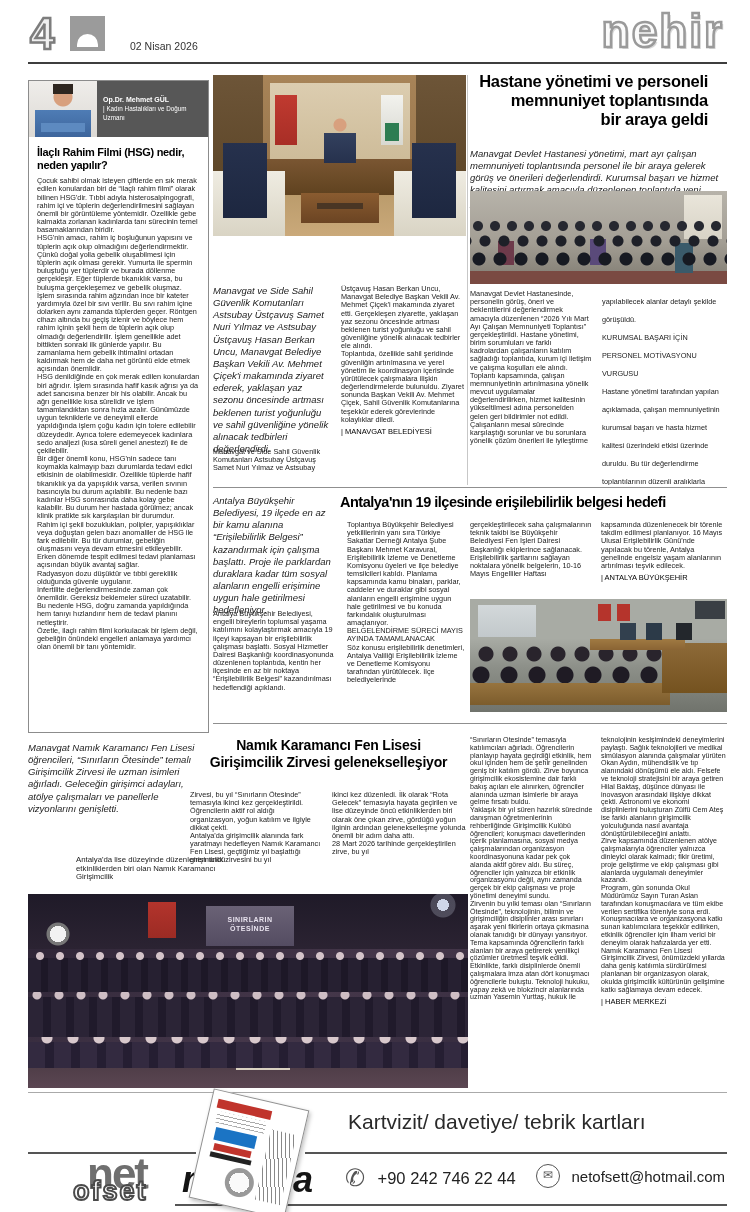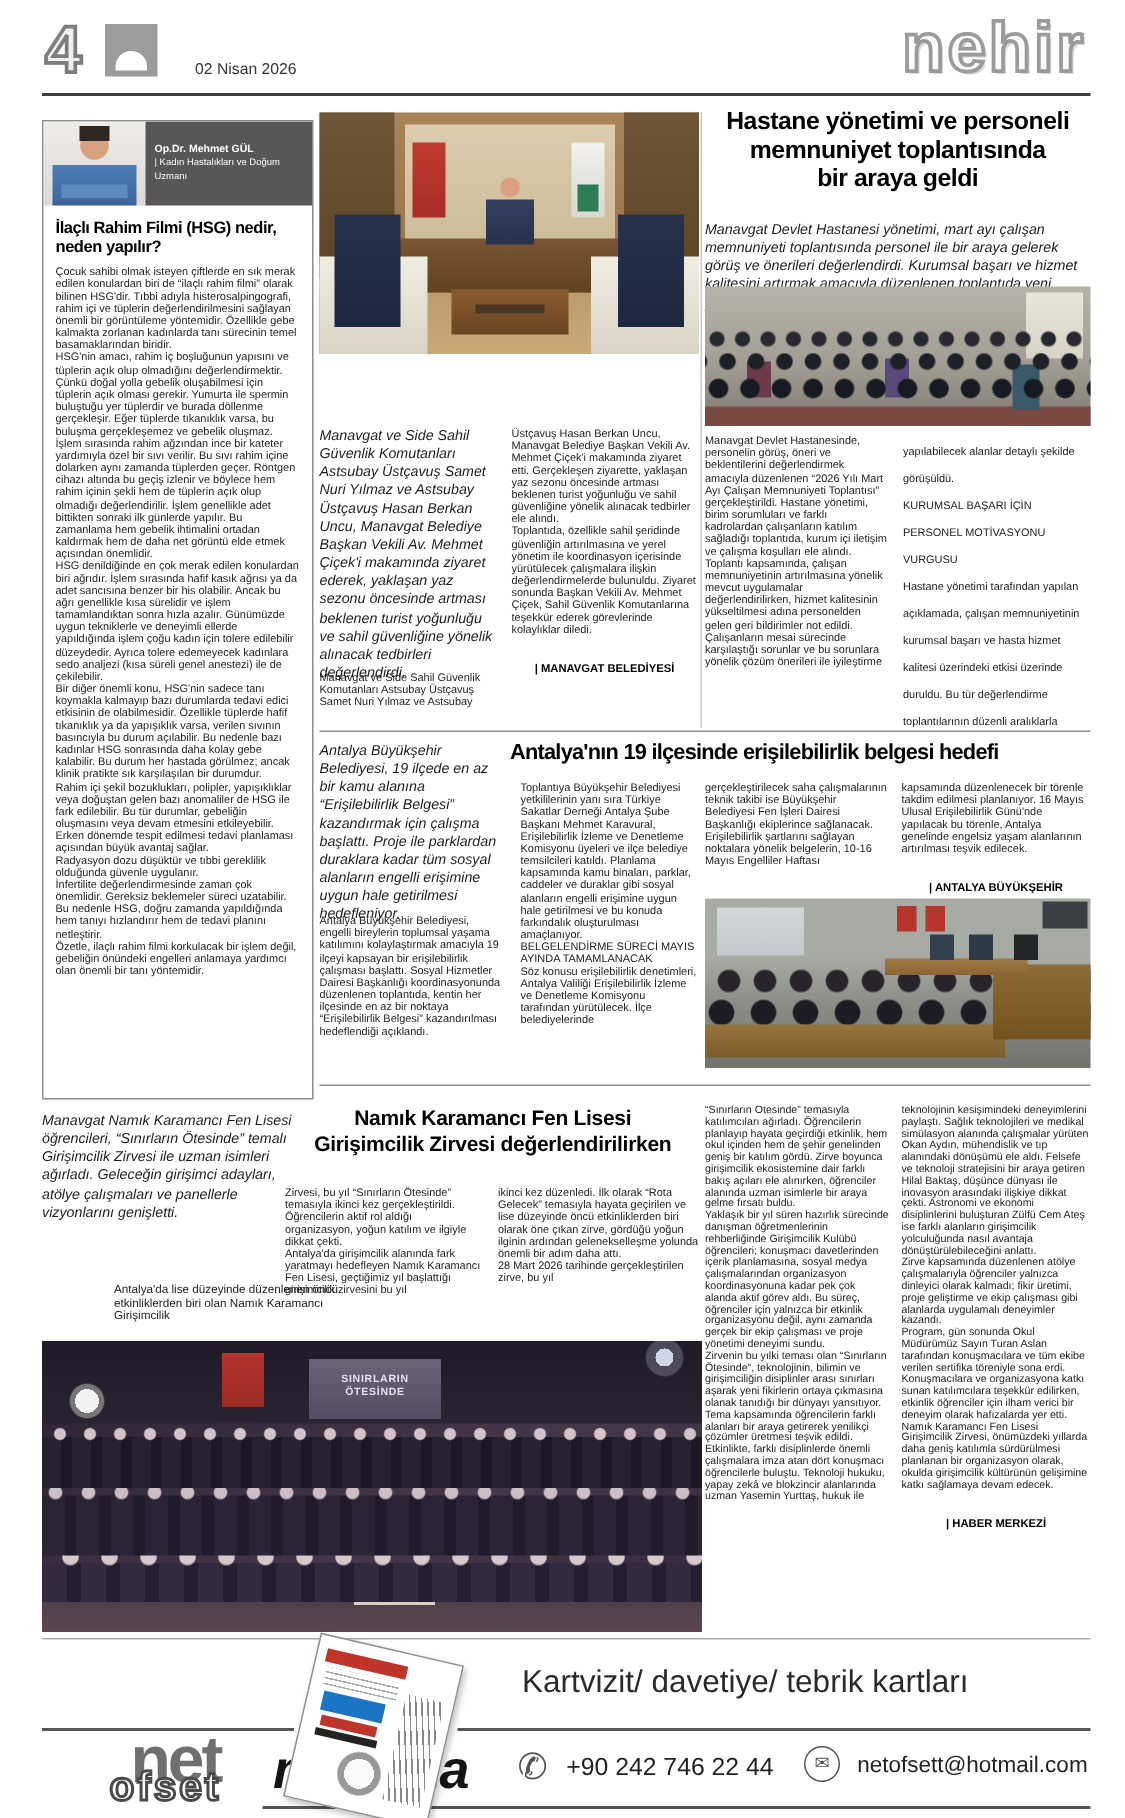--- a/index.html
+++ b/index.html
@@ -16,21 +16,21 @@
   .masthead{font-size:46px;font-weight:bold;letter-spacing:2px;color:#fbfbfb;
             -webkit-text-stroke:2.5px #9a9a9a;text-shadow:2px 2px 0 #d8d8d8;line-height:1;}
   .hrule{background:#3d3d3d;height:2px;}
   .divider{background:#8f8f8f;height:1px;}
   .vrule{background:#c7c7c7;width:1px;}
   
   .bodytxt{font-size:7.3px;line-height:1.12;color:#222;white-space:pre-line;text-align:left;}
   .bodytxt-sm{font-size:7.1px;line-height:1.1;color:#222;white-space:pre-line;}
   .leadtxt{font-size:9.5px;line-height:1.28;font-style:italic;color:#1c1c1c;white-space:pre-line;}
   .headline{font-weight:bold;color:#000;white-space:pre-line;}
-  .src{font-weight:bold;font-size:7.5px;text-align:center;color:#000;margin-top:17px;}
+  .src{font-weight:normal;font-size:7.5px;text-align:left;color:#000;margin-top:3px;}
   .clip{overflow:hidden;}
   
   .docbox{width:181px;height:653px;border:1px solid #8c8c8c;box-sizing:border-box;background:#fff;overflow:hidden;}
   .docrow{display:flex;height:56px;}
   .docphoto{width:68px;height:56px;flex:none;background:
       linear-gradient(#2e2620,#2e2620) 24px 3px / 20px 10px no-repeat,
       radial-gradient(circle at 11px 11px,#d8a07e 0 9px,rgba(0,0,0,0) 10px) 23px 5px / 22px 22px no-repeat,
       linear-gradient(#5d8ac0,#5d8ac0) 12px 42px / 44px 9px no-repeat,
       linear-gradient(#4e7cb5,#3d659c) 6px 29px / 56px 27px no-repeat,
       linear-gradient(#efedea,#dcd9d4);}
@@ -160,21 +160,21 @@
   <div class="abs leadtxt" style="left:213px;top:285px;width:118px;">Manavgat ve Side Sahil Güvenlik Komutanları Astsubay Üstçavuş Samet Nuri Yılmaz ve Astsubay Üstçavuş Hasan Berkan Uncu, Manavgat Belediye Başkan Vekili Av. Mehmet Çiçek'i makamında ziyaret ederek, yaklaşan yaz sezonu öncesinde artması beklenen turist yoğunluğu ve sahil güvenliğine yönelik alınacak tedbirleri değerlendirdi.</div>
   <div class="abs bodytxt" style="left:213px;top:448px;width:118px;">Manavgat ve Side Sahil Güvenlik Komutanları Astsubay Üstçavuş Samet Nuri Yılmaz ve Astsubay</div>
   <div class="abs clip" style="left:341px;top:285px;width:124px;height:200px;">
     <div class="bodytxt">Üstçavuş Hasan Berkan Uncu, Manavgat Belediye Başkan Vekili Av. Mehmet Çiçek'i makamında ziyaret etti. Gerçekleşen ziyarette, yaklaşan yaz sezonu öncesinde artması beklenen turist yoğunluğu ve sahil güvenliğine yönelik alınacak tedbirler ele alındı.
 Toplantıda, özellikle sahil şeridinde güvenliğin artırılmasına ve yerel yönetim ile koordinasyon içerisinde yürütülecek çalışmalara ilişkin değerlendirmelerde bulunuldu. Ziyaret sonunda Başkan Vekili Av. Mehmet Çiçek, Sahil Güvenlik Komutanlarına teşekkür ederek görevlerinde kolaylıklar diledi.</div>
     <div class="src">| MANAVGAT BELEDİYESİ</div>
   </div>
 
   <div class="abs vrule" style="left:467px;top:75px;height:410px;"></div>
 
-  <div class="abs headline" style="left:470px;top:72px;width:257px;font-size:16.5px;line-height:1.15;text-align:center;letter-spacing:-0.3px;">Hastane yönetimi ve personeli
+  <div class="abs headline" style="left:451px;top:72px;width:257px;font-size:16.5px;line-height:1.15;text-align:right;letter-spacing:-0.3px;">Hastane yönetimi ve personeli
 memnuniyet toplantısında
 bir araya geldi</div>
   <div class="abs leadtxt" style="left:470px;top:148px;width:257px;">Manavgat Devlet Hastanesi yönetimi, mart ayı çalışan memnuniyeti toplantısında personel ile bir araya gelerek görüş ve önerileri değerlendirdi. Kurumsal başarı ve hizmet kalitesini artırmak amacıyla düzenlenen toplantıda yeni projeler paylaşıldı.</div>
   <div class="abs photo ph-hosp" style="left:470px;top:191px;"></div>
   <div class="abs clip" style="left:470px;top:290px;width:122px;height:195px;">
     <div class="bodytxt">Manavgat Devlet Hastanesinde, personelin görüş, öneri ve beklentilerini değerlendirmek amacıyla düzenlenen “2026 Yılı Mart Ayı Çalışan Memnuniyeti Toplantısı” gerçekleştirildi. Hastane yönetimi, birim sorumluları ve farklı kadrolardan çalışanların katılım sağladığı toplantıda, kurum içi iletişim ve çalışma koşulları ele alındı. Toplantı kapsamında, çalışan memnuniyetinin artırılmasına yönelik mevcut uygulamalar değerlendirilirken, hizmet kalitesinin yükseltilmesi adına personelden gelen geri bildirimler not edildi. Çalışanların mesai sürecinde karşılaştığı sorunlar ve bu sorunlara yönelik çözüm önerileri ile iyileştirme</div>
   </div>
   <div class="abs clip" style="left:602px;top:290px;width:125px;height:195px;">
     <span class="bodytxt" style="display:inline;">yapılabilecek alanlar detaylı şekilde görüşüldü.
 KURUMSAL BAŞARI İÇİN PERSONEL MOTİVASYONU VURGUSU
@@ -197,21 +197,21 @@
     <div class="bodytxt">kapsamında düzenlenecek bir törenle takdim edilmesi planlanıyor. 16 Mayıs Ulusal Erişilebilirlik Günü'nde yapılacak bu törenle, Antalya genelinde engelsiz yaşam alanlarının artırılması teşvik edilecek.</div>
     <div class="src">| ANTALYA BÜYÜKŞEHİR</div>
   </div>
   <div class="abs photo ph-access" style="left:470px;top:599px;"></div>
 
   <div class="abs divider" style="left:213px;top:723px;width:514px;"></div>
 
   <div class="abs leadtxt" style="left:28px;top:742px;width:168px;">Manavgat Namık Karamancı Fen Lisesi öğrencileri, “Sınırların Ötesinde” temalı Girişimcilik Zirvesi ile uzman isimleri ağırladı. Geleceğin girişimci adayları, atölye çalışmaları ve panellerle vizyonlarını genişletti.</div>
   <div class="abs bodytxt" style="left:28px;top:856px;width:168px;font-size:7.8px;margin-left:48px;">Antalya'da lise düzeyinde düzenlenen öncü etkinliklerden biri olan Namık Karamancı Girişimcilik</div>
   <div class="abs headline" style="left:190px;top:737px;width:277px;font-size:14px;line-height:1.2;text-align:center;letter-spacing:-0.2px;">Namık Karamancı Fen Lisesi
-Girişimcilik Zirvesi değerlendirilirken</div>
+Girişimcilik Zirvesi gelenekselleşiyor</div>
   <div class="abs bodytxt" style="left:190px;top:791px;width:132px;">Zirvesi, bu yıl “Sınırların Ötesinde” temasıyla ikinci kez gerçekleştirildi. Öğrencilerin aktif rol aldığı organizasyon, yoğun katılım ve ilgiyle dikkat çekti.
 Antalya'da girişimcilik alanında fark yaratmayı hedefleyen Namık Karamancı Fen Lisesi, geçtiğimiz yıl başlattığı girişimcilik zirvesini bu yıl</div>
   <div class="abs bodytxt" style="left:332px;top:791px;width:134px;">ikinci kez düzenledi. İlk olarak “Rota Gelecek” temasıyla hayata geçirilen ve lise düzeyinde öncü etkinliklerden biri olarak öne çıkan zirve, gördüğü yoğun ilginin ardından gelenekselleşme yolunda önemli bir adım daha attı.
 28 Mart 2026 tarihinde gerçekleştirilen zirve, bu yıl</div>
   <div class="abs photo ph-summit" style="left:28px;top:894px;">
     <div class="screen-text">SINIRLARIN
 ÖTESİNDE</div>
   </div>
   <div class="abs clip" style="left:470px;top:737px;width:123px;height:352px;">
     <div class="bodytxt-sm">“Sınırların Ötesinde” temasıyla katılımcıları ağırladı. Öğrencilerin planlayıp hayata geçirdiği etkinlik, hem okul içinden hem de şehir genelinden geniş bir katılım gördü. Zirve boyunca girişimcilik ekosistemine dair farklı bakış açıları ele alınırken, öğrenciler alanında uzman isimlerle bir araya gelme fırsatı buldu.

